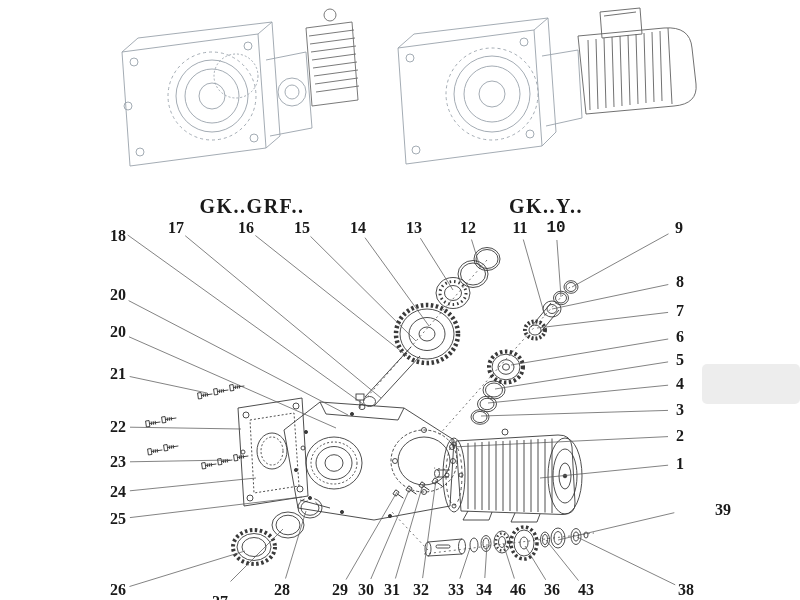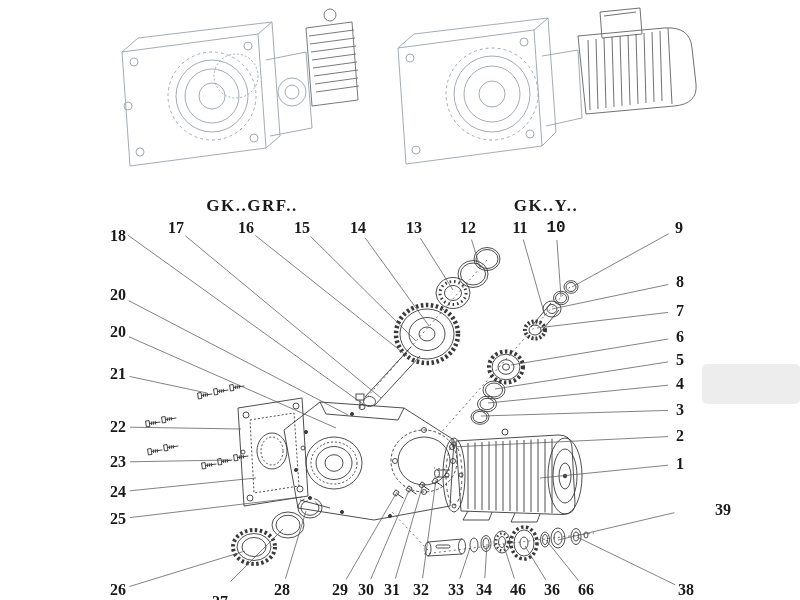--- a/index.html
+++ b/index.html
@@ -4,21 +4,21 @@
 <style>
   * { margin:0; padding:0; box-sizing:border-box; }
   html,body { background:#ffffff; }
   body { font-family:"Liberation Serif", serif; }
   .canvas { position:relative; width:800px; height:600px; background:#fff; overflow:hidden; }
   svg.scene { position:absolute; left:0; top:0; width:800px; height:600px; }
   g.art   { color:var(--ink,#3a3a3a);  stroke:currentColor; fill:none; }
   g.faded { color:var(--faded,#9aa3ab); stroke:currentColor; fill:none; }
   .leader { stroke:var(--leader,#5a5a5a); stroke-width:0.75; fill:none; }
   .title { position:absolute; transform:translate(-50%,-50%); font-weight:bold;
-           font-size:17px; letter-spacing:1.5px; color:var(--label,#111);
+           font-size:20px; letter-spacing:1.5px; color:var(--label,#111);
            white-space:nowrap; font-family:"Liberation Serif", serif;text-align:center; }
   .callout { position:absolute; transform:translate(-50%,-50%); font-size:16px;
              font-weight:bold; color:var(--label,#1a1a1a); line-height:1;
              font-family:"Liberation Serif", serif; }
 </style>
 </head>
 <body>
 
 <div class="canvas">
 
@@ -322,17 +322,17 @@
       <div class="callout" style="left: 220px; top: 590px; margin-top: 12px;">27</div>
       <div class="callout" style="left: 282px; top: 590px;">28</div>
       <div class="callout" style="left: 340px; top: 590px; text-align: center;">29</div>
       <div class="callout" style="left: 366px; top: 590px;">30</div>
       <div class="callout" style="left: 392px; top: 590px;">31</div>
       <div class="callout" style="left: 421px; top: 590px;">32</div>
       <div class="callout" style="left: 456px; top: 590px;">33</div>
       <div class="callout" style="left: 484px; top: 590px;">34</div>
       <div class="callout" style="left: 518px; top: 590px;">46</div>
       <div class="callout" style="left: 552px; top: 590px;">36</div>
-      <div class="callout" style="left: 586px; top: 590px;">66</div>
+      <div class="callout" style="left: 586px; top: 590px;">43</div>
       <div class="callout" style="left: 686px; top: 590px;">38</div>
       <div class="callout" style="left: 686px; top: 510px; margin-left: 37px;">39</div>
     </div>
 </div>
 
 </body></html>

